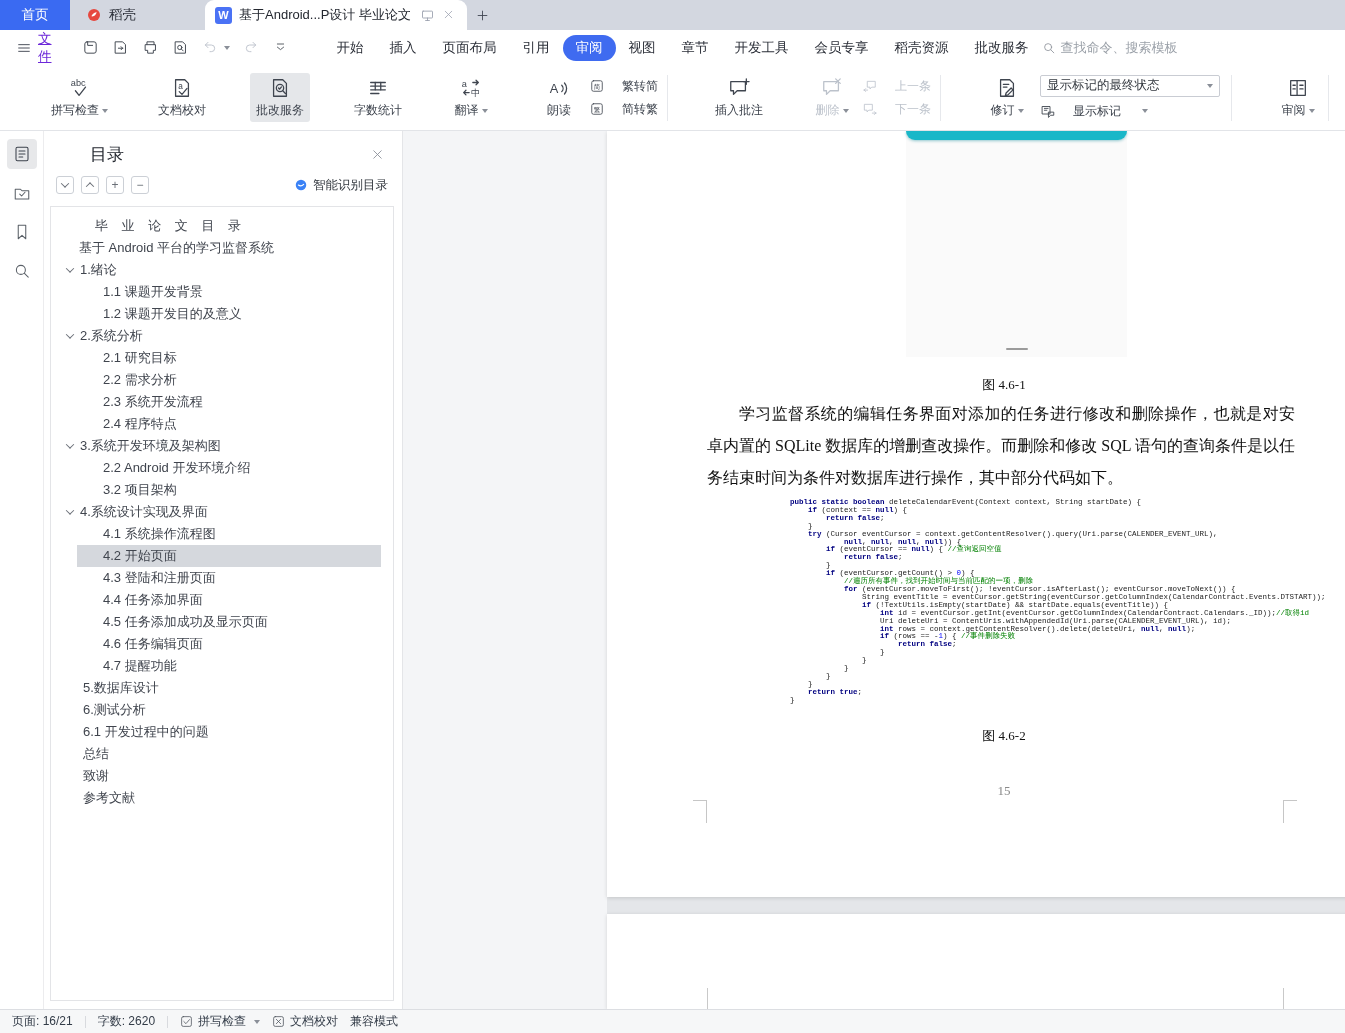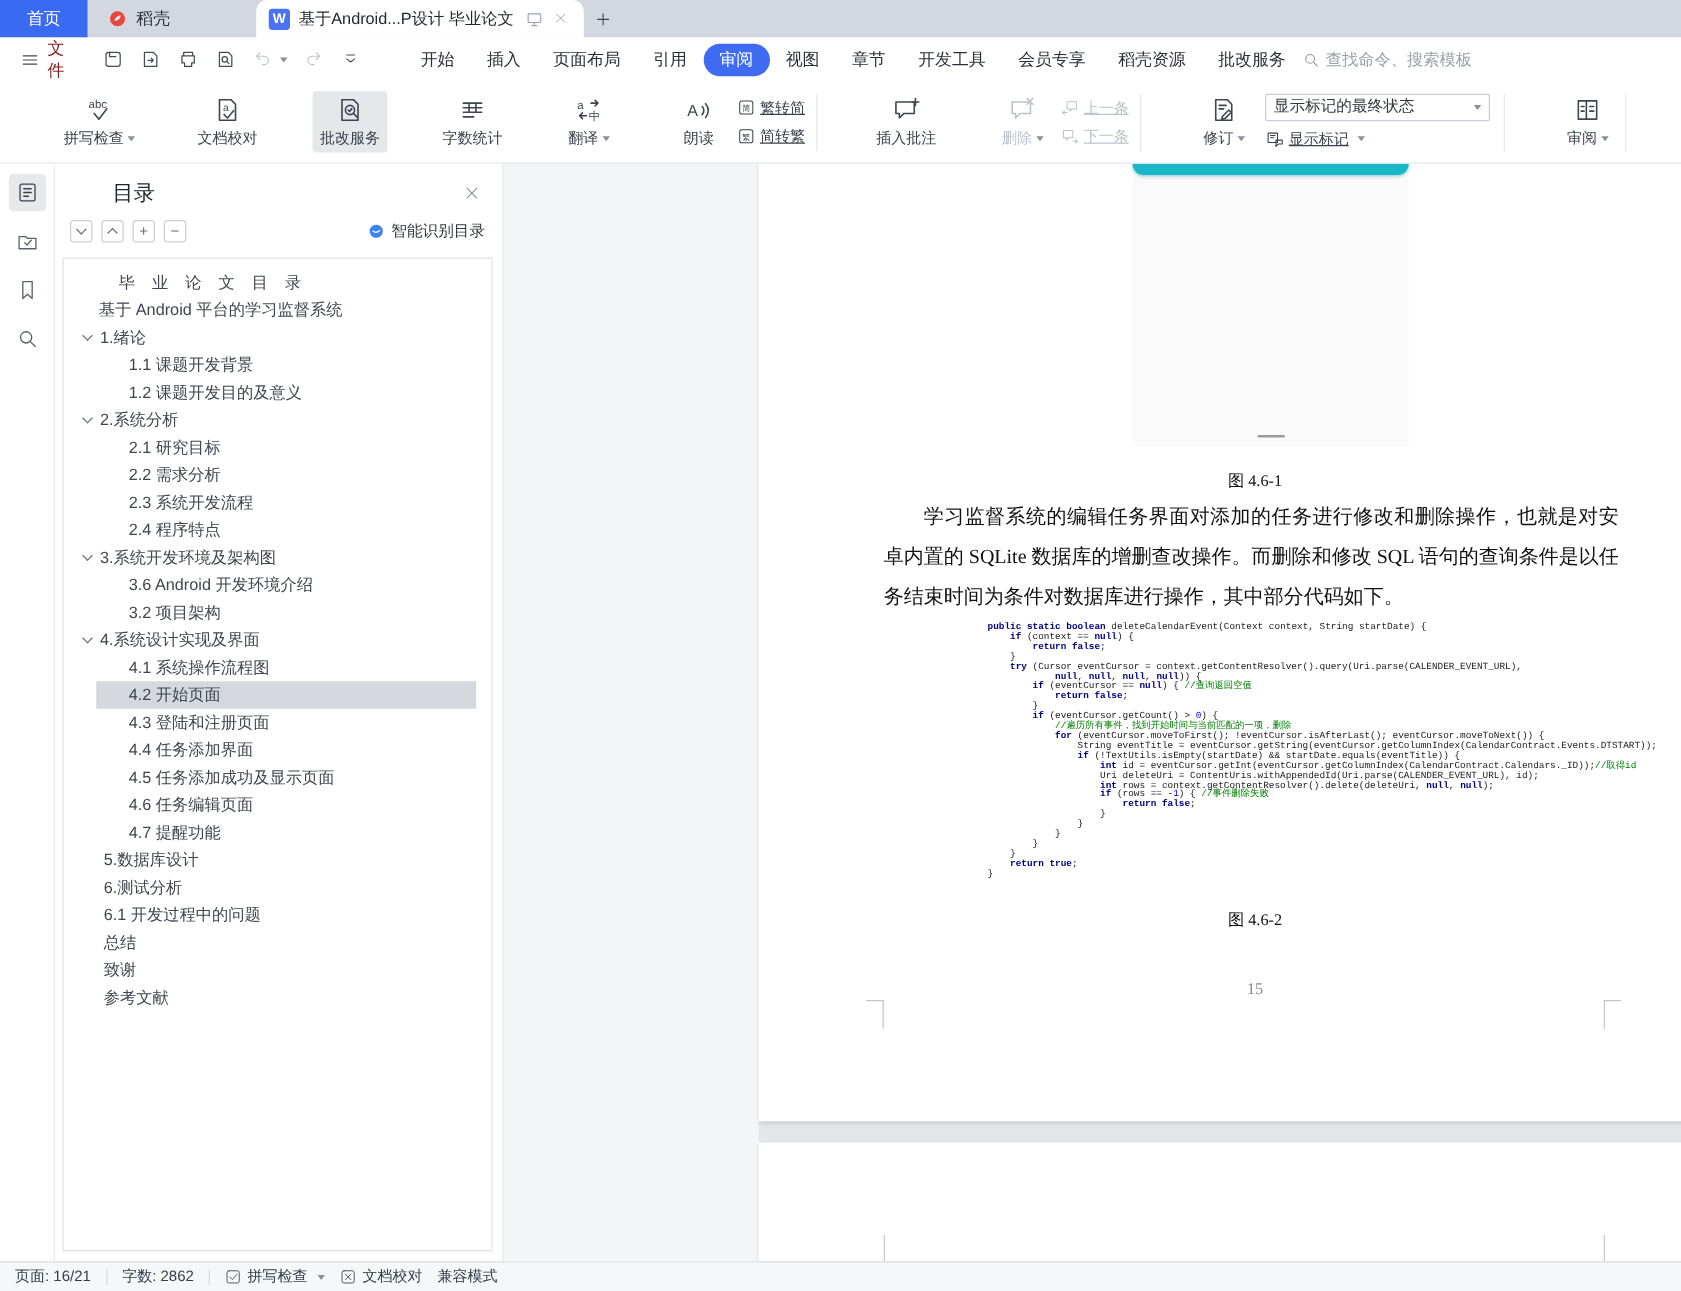--- a/index.html
+++ b/index.html
@@ -13,21 +13,21 @@
   .tab-docer { width:135px; display:flex; align-items:center; gap:7px; padding-left:16px; color:#2b2f38; font-size:13.5px; }
   .tab-doc { width:262px; background:#fff; border-radius:9px 9px 0 0; display:flex; align-items:center; gap:7px; padding:0 10px; }
   .tab-doc .title { font-size:13px; color:#23272f; white-space:nowrap; overflow:hidden; flex:1; }
   .wps-ic { width:17px; height:17px; background:#4a72f5; border-radius:3px; color:#fff; font-size:11px; font-weight:bold; display:flex; align-items:center; justify-content:center; flex-shrink:0; }
   .tab-ic { width:15px; height:15px; color:#9aa0ae; flex-shrink:0; }
   .tab-plus { width:30px; display:flex; align-items:center; justify-content:center; color:#3e4450; }
   .tab-plus svg { width:15px; height:15px; }
 
   
   .menubar { height:35px; background:#fff; display:flex; align-items:center; padding-left:12px; flex-shrink:0; }
-  .file-btn { display:flex; align-items:center; gap:6px; font-size:13.5px; color:#7f1d1d; padding:0 10px 0 4px; }
+  .file-btn { display:flex; align-items:center; gap:6px; font-size:13.5px; color:#6d28d9; padding:0 10px 0 4px;text-decoration:underline; }
   .file-btn .mi { width:16px; height:16px; color:#3e4450; }
   .vdiv { width:1px; height:18px; background:#e1e3e8; margin:0 6px; }
   .qat { display:flex; align-items:center; gap:13px; padding:0 8px; }
   .qat .qi { width:17px; height:17px; color:#454b54; display:inline-flex; }
   .qat .qi.dis { color:#bcc2cb; }
   .qat .undo-wrap { display:flex; align-items:center; gap:2px; }
   .caret { display:inline-block; width:0; height:0; border-left:3.5px solid transparent; border-right:3.5px solid transparent; border-top:4px solid #8a8f98; margin-left:3px; }
   .menu-tabs { display:flex; align-items:center; margin-left:14px; }
   .menu-tab { padding:4px 13px; font-size:13.5px; color:#2b2f38; border-radius:14px; white-space:nowrap; }
   .menu-tab.active { background:#3f6bf0; color:#fff; }
@@ -38,21 +38,21 @@
   .ribbon { height:66px; background:#fff; border-bottom:1px solid #e2e4e8; display:flex; align-items:center; padding-left:4px; overflow:hidden; flex-shrink:0; }
   #ribbon-groups { display:flex; align-items:center; height:100%; }
   .rgroup { display:flex; align-items:center; gap:2px; padding:0 5px; height:100%; }
   .rdiv { width:1px; height:46px; background:#e6e8ec; flex-shrink:0; }
   .rbtn { display:flex; flex-direction:column; align-items:center; justify-content:center; min-width:50px; padding:3px 6px; border-radius:3px; color:#3f454f;margin-left:36px; }
   .rbtn.active { background:#e5e7ea; }
   .rbtn .ric { width:24px; height:24px; display:flex; align-items:center; justify-content:center; }
   .rbtn .rlb { font-size:12px; color:#3c424c; margin-top:2px; white-space:nowrap; display:flex; align-items:center; }
   .rbtn.disabled, .rbtn.disabled .rlb, .rsmall.disabled { color:#bcc2cb; }
   .rstack { display:flex; flex-direction:column; justify-content:center; gap:4px; padding:0 4px; }
-  .rsmall { display:flex; align-items:center; gap:4px; font-size:12px; color:#3c424c; height:19px; white-space:nowrap;text-decoration:underline; }
+  .rsmall { display:flex; align-items:center; gap:18px; font-size:12px; color:#3c424c; height:19px; white-space:nowrap; }
   .rsmall .sic { display:inline-flex; }
   .rcombocol { display:flex; flex-direction:column; justify-content:center; gap:5px; padding:0 6px; }
   .rcombo { width:180px; height:22px; border:1px solid #c9ccd3; border-radius:2px; display:flex; align-items:center; justify-content:space-between; padding:0 6px; font-size:12.5px; color:#33383f; }
 
   
   .main { flex:1; display:flex; min-height:0; }
   .rail { width:44px; background:#fff; border-right:1px solid #ececee; display:flex; flex-direction:column; align-items:center; padding-top:8px; gap:9px; flex-shrink:0; }
   .rail-btn { width:30px; height:30px; display:flex; align-items:center; justify-content:center; color:#5b6168; border-radius:4px; }
   .rail-btn.active { background:#e7e8ea; color:#3c424c; }
   .rail-btn svg { width:18px; height:18px; }
@@ -585,21 +585,21 @@
             <span>2.3 系统开发流程</span>
           </div>
           <div class="toc-item ti-l1">
             <span>2.4 程序特点</span>
           </div>
           <div class="toc-item ti-l0c">
             <i class="chev"></i>
             <span>3.系统开发环境及架构图</span>
           </div>
           <div class="toc-item ti-l1">
-            <span>3.6 Android 开发环境介绍</span>
+            <span>2.2 Android 开发环境介绍</span>
           </div>
           <div class="toc-item ti-l1">
             <span>3.2 项目架构</span>
           </div>
           <div class="toc-item ti-l0c">
             <i class="chev"></i>
             <span>4.系统设计实现及界面</span>
           </div>
           <div class="toc-item ti-l1">
             <span>4.1 系统操作流程图</span>
@@ -663,21 +663,21 @@
       <div class="page page2">
         <div class="p2mark l"></div>
         <div class="p2mark r"></div>
       </div>
     </div>
   </div>
 
   <div class="statusbar">
     <span class="sitem">页面: 16/21</span>
     <span class="sdiv"></span>
-    <span class="sitem">字数: 2862</span>
+    <span class="sitem">字数: 2620</span>
     <span class="sdiv"></span>
     <span class="sitem">
       <span>
           <svg viewBox="0 0 24 24" width="13" height="13" fill="none" stroke="currentColor" stroke-width="1.4" stroke-linecap="round" stroke-linejoin="round">
             <rect x="3" y="3" width="18" height="18" rx="3"></rect>
             <path d="m7 12 4 4 6.5-7.5"></path>
           </svg>
         </span>
       <span>拼写检查</span>
       <i class="caret"></i>

